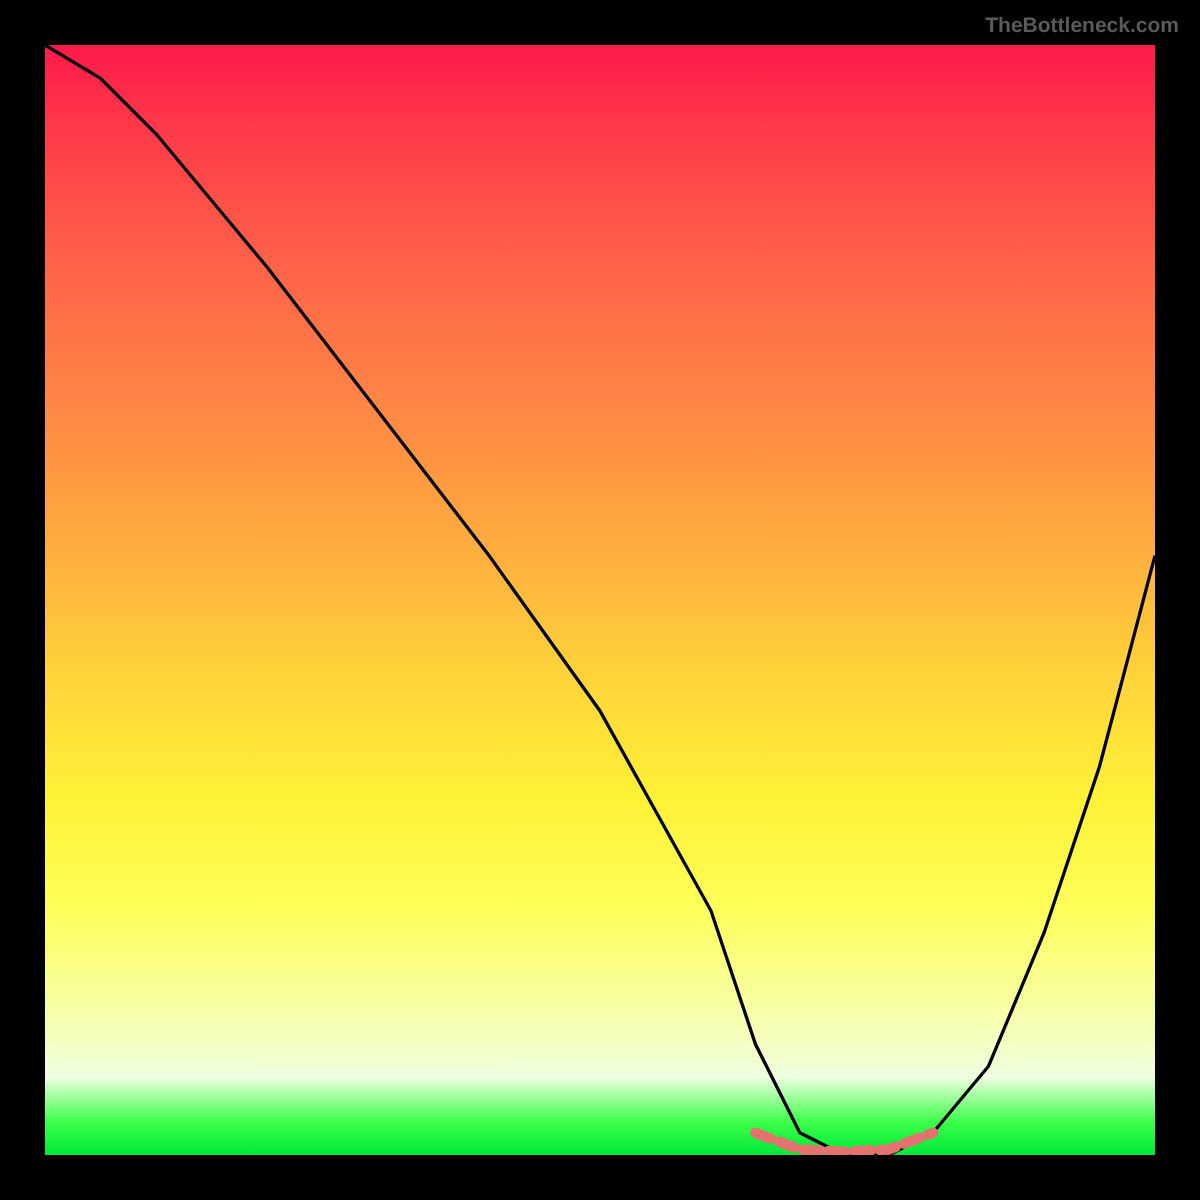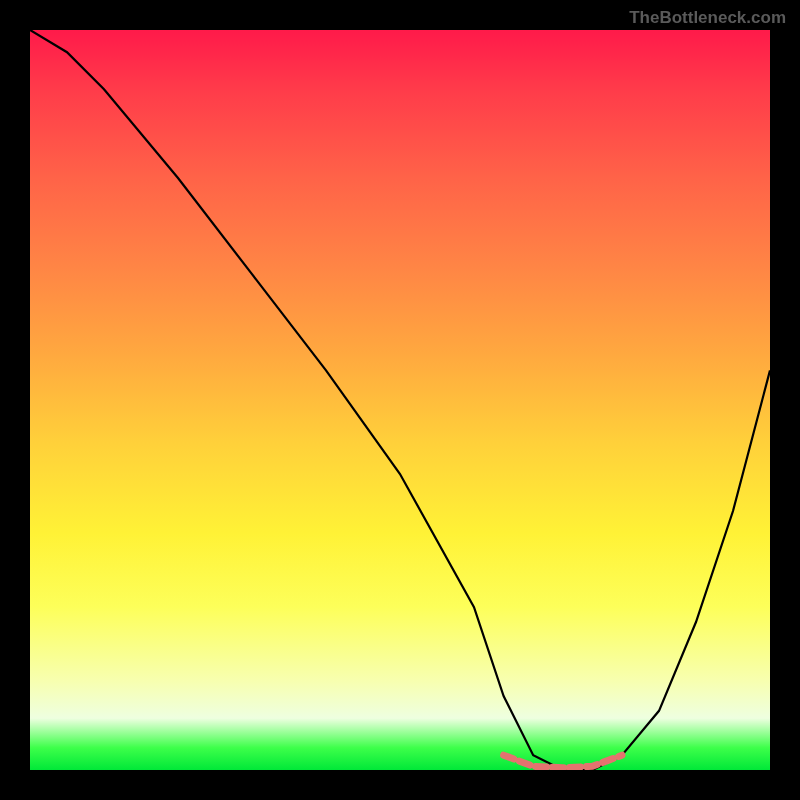--- a/index.html
+++ b/index.html
@@ -9,21 +9,21 @@
     height: 800px;
     background: #000;
     position: relative;
     font-family: Arial, sans-serif;
   }
   .watermark {
     position: absolute;
     top: 8px;
     right: 14px;
     color: #5a5a5a;
-    font-size: 17px;
+    font-size: 14px;
     font-weight: bold;
     z-index: 10;
   }
   .plot-area {
     position: absolute;
     left: 30px;
     top: 30px;
     width: 740px;
     height: 740px;
   }

